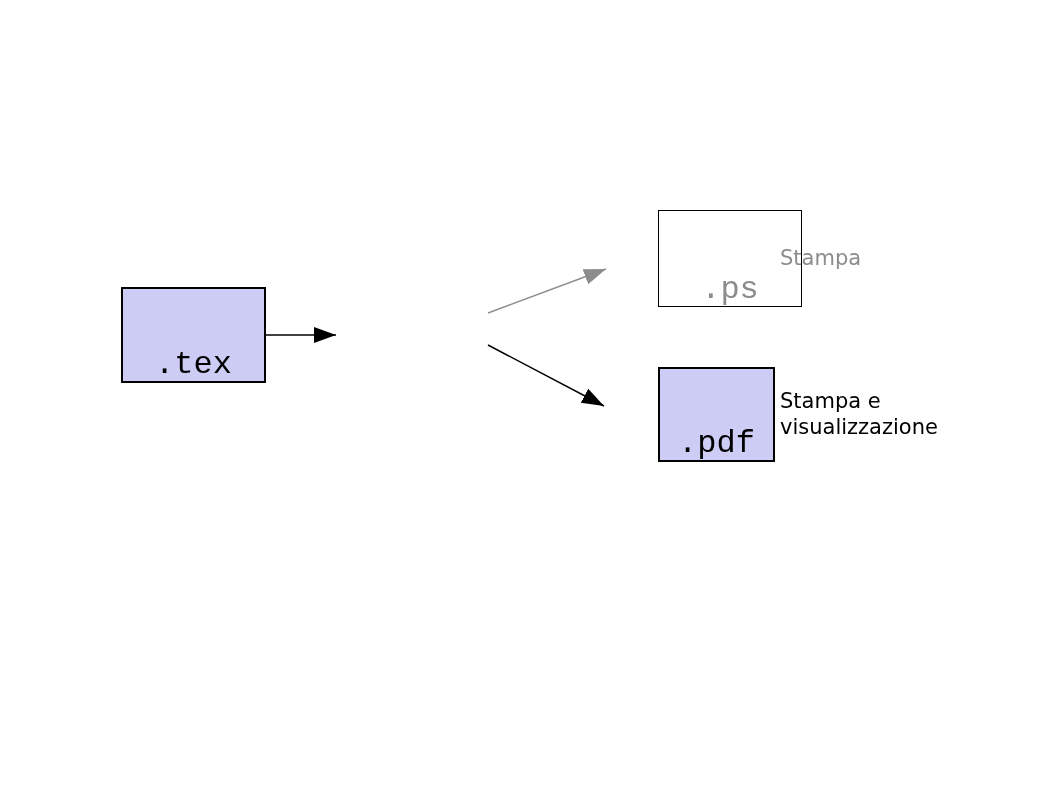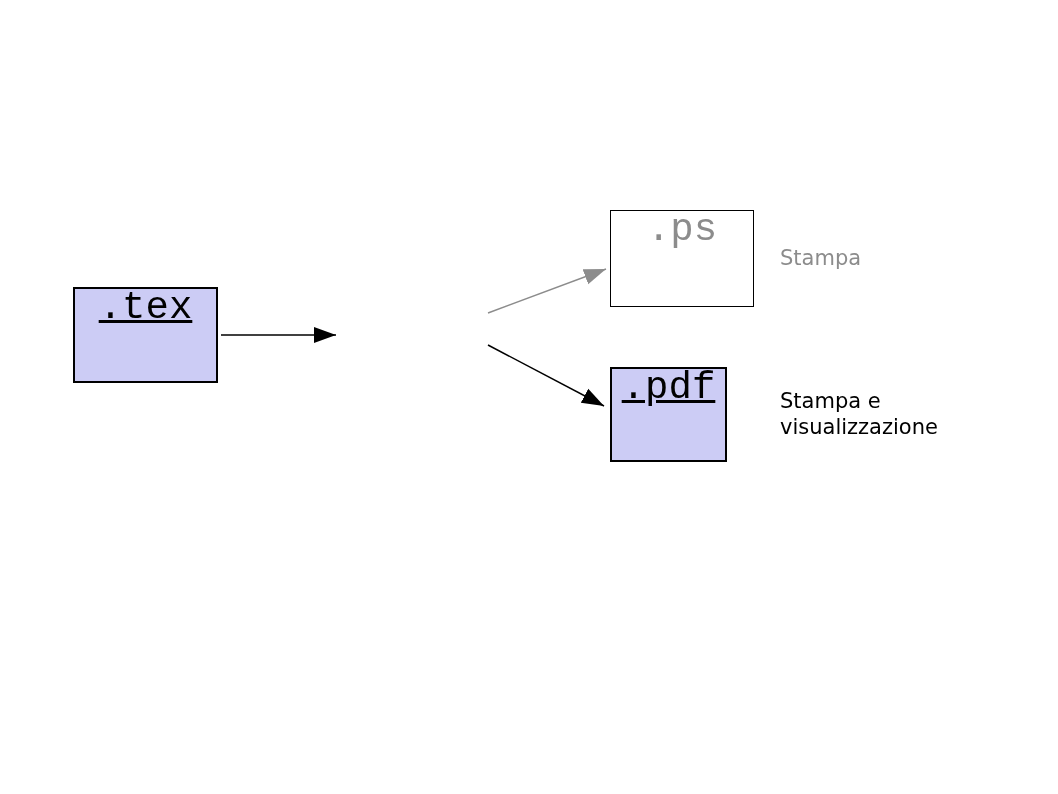--- a/index.html
+++ b/index.html
@@ -19,31 +19,31 @@
     position: absolute;
     left: 0;
     top: 0;
     width: 1058px;
     height: 794px;
   }
   .node {
     position: absolute;
     box-sizing: border-box;
     display: flex;
-    align-items: flex-start;
+    align-items: flex-end;
     justify-content: center;
     font-family: "Liberation Mono", "DejaVu Sans Mono", monospace;
-    font-size: 39px;
+    font-size: 32px;
     line-height: 1;
     color: var(--text-black, #000000);
+    margin-left: 48px;
   }
   .node.filled {
     background: var(--node-fill, #ccccf5);
     border: 2px solid var(--node-border, #000000);
-    text-decoration: underline;
   }
   .node.outline {
     background: #ffffff;
     border: 1px solid var(--node-border, #000000);
     color: var(--muted-gray, #8c8c8c);
   }
   .node-tex { left: 73px;  top: 287px; width: 145px; height: 96px; }
   .node-dvi { left: 338px; top: 287px; width: 145px; height: 96px; }
   .node-ps  { left: 610px; top: 210px; width: 144px; height: 97px; }
   .node-pdf { left: 610px; top: 367px; width: 117px; height: 95px; }

